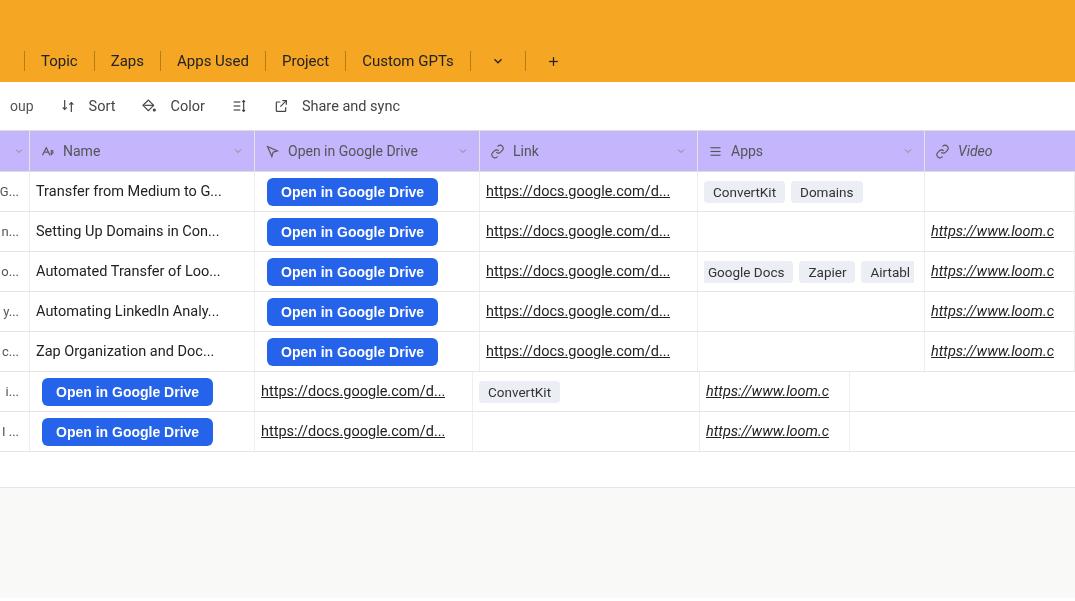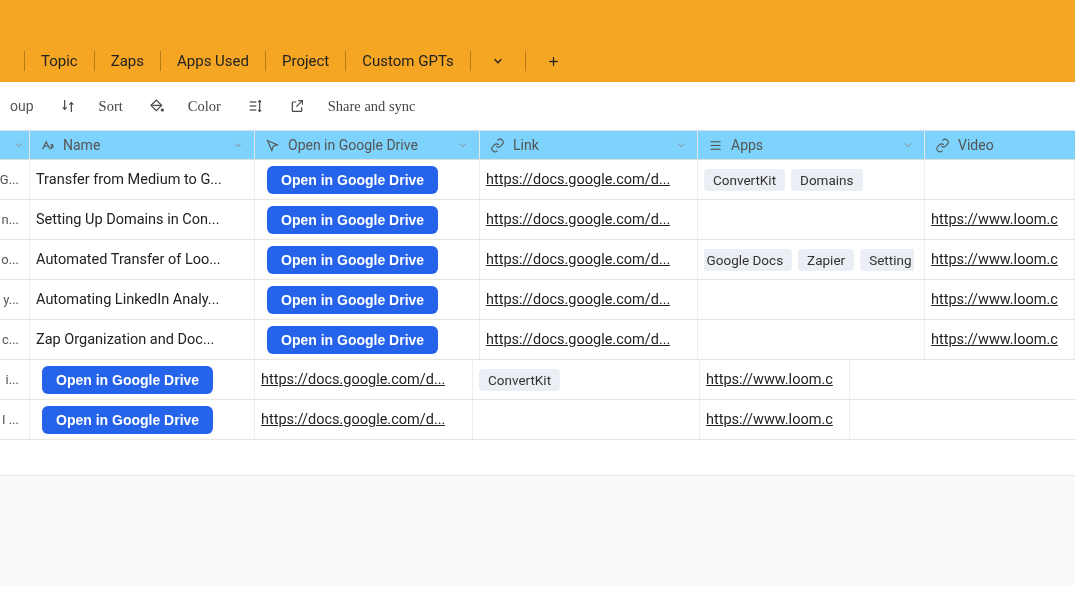--- a/index.html
+++ b/index.html
@@ -51,34 +51,33 @@
       align-items: center;
       padding: 8px 10px;
       height: 48px;
       gap: 26px;
       font-size: 14.5px;
       color: #444;
     }
     .toolbar-item {
       display: flex;
       align-items: center;
-      gap: 23px;
+      gap: 13px;
       cursor: pointer;
-      font-family: Liberation Serif, serif;
     }
     .toolbar-icon {
       display: flex;
       align-items: center;
     }
     .table-header {
       display: flex;
       border-top: 1px solid #ddd;
       border-bottom: 1px solid #ddd;
-      background: #7dd3fc;
-      height: 30px;
+      background: #c4b5fd;
+      height: 42px;
     }
     .col {
       display: flex;
       align-items: center;
       padding: 0 10px;
       border-right: 1px solid #e5e5e5;
       position: relative;
       overflow: hidden;
       white-space: nowrap;
     }
@@ -89,21 +88,21 @@
     }
     .col-header .chevron {
       margin-left: auto;
       color: #888;
     }
     .col-0 { width: 30px; justify-content: center; padding: 0 4px; }
     .col-1 { width: 225px; }
     .col-2 { width: 225px; }
     .col-3 { width: 218px; }
     .col-4 { width: 227px; }
-    .col-5 { width: 150px; border-right: none; }
+    .col-5 { width: 150px; border-right: none; font-style: italic; }
     .table-body {
       background: #fff;
     }
     .row {
       display: flex;
       border-bottom: 1px solid #e5e5e5;
       height: 40px;
     }
     .cell {
       display: flex;
@@ -372,21 +371,21 @@
       <div class="cell col-2">
         <button class="btn-drive">Open in Google Drive</button>
       </div>
       <div class="cell col-3">
         <span class="link-text">https://docs.google.com/d...</span>
       </div>
       <div class="cell col-4">
         <div class="tags">
           <span class="tag">Google Docs</span>
           <span class="tag">Zapier</span>
-          <span class="tag">Setting</span>
+          <span class="tag">Airtabl</span>
         </div>
       </div>
       <div class="cell col-5">
         <span class="link-text">https://www.loom.c</span>
       </div>
     </div>
     <div class="row">
       <div class="cell col-0" style="font-size: 13px; color: rgb(85, 85, 85); justify-content: flex-end;">y...</div>
       <div class="cell col-1">
         <span class="cell-text">Automating LinkedIn Analy...</span>

